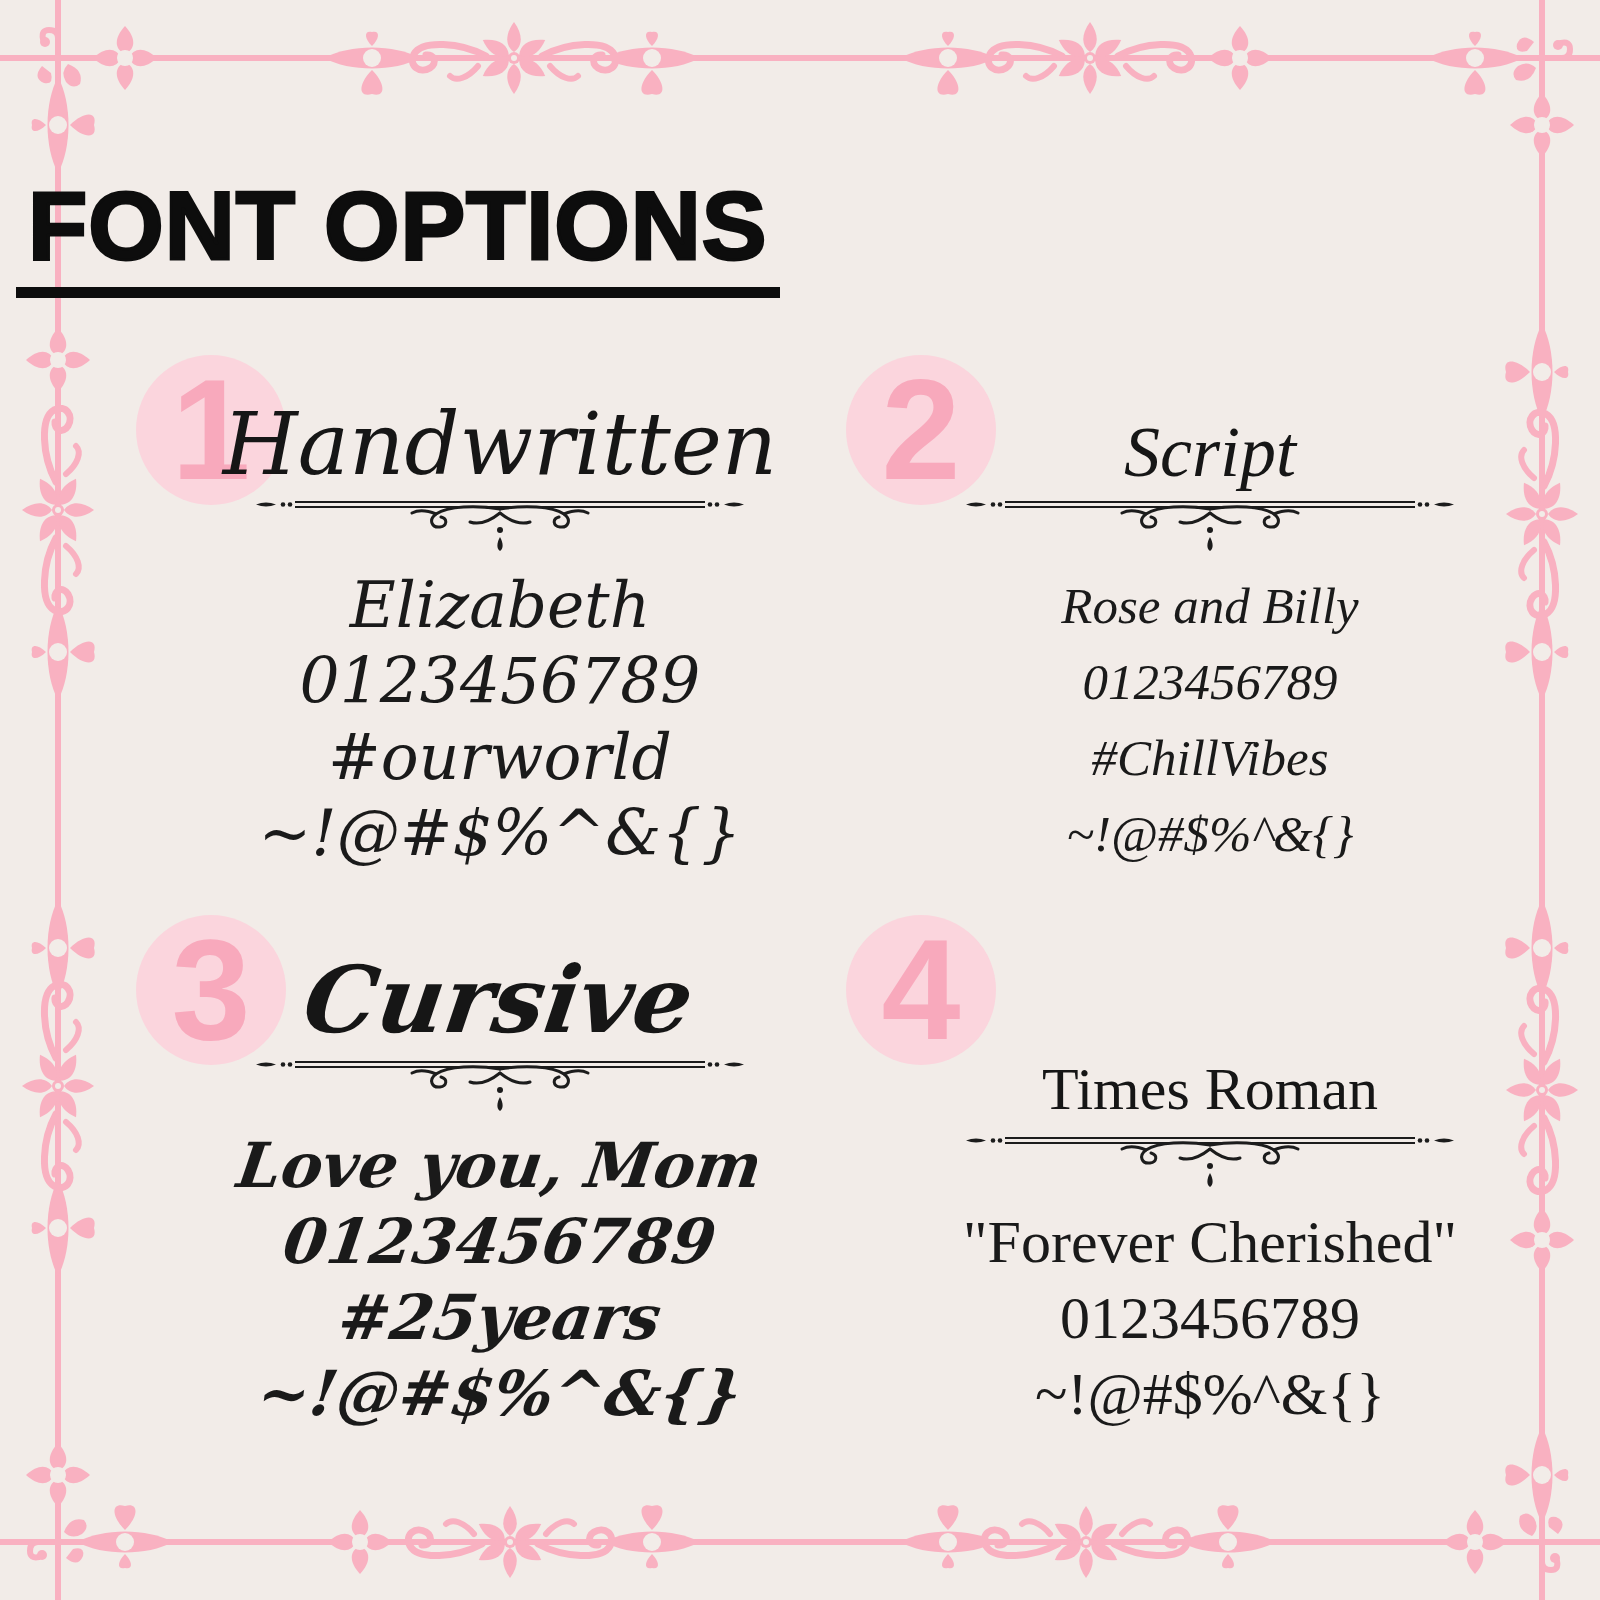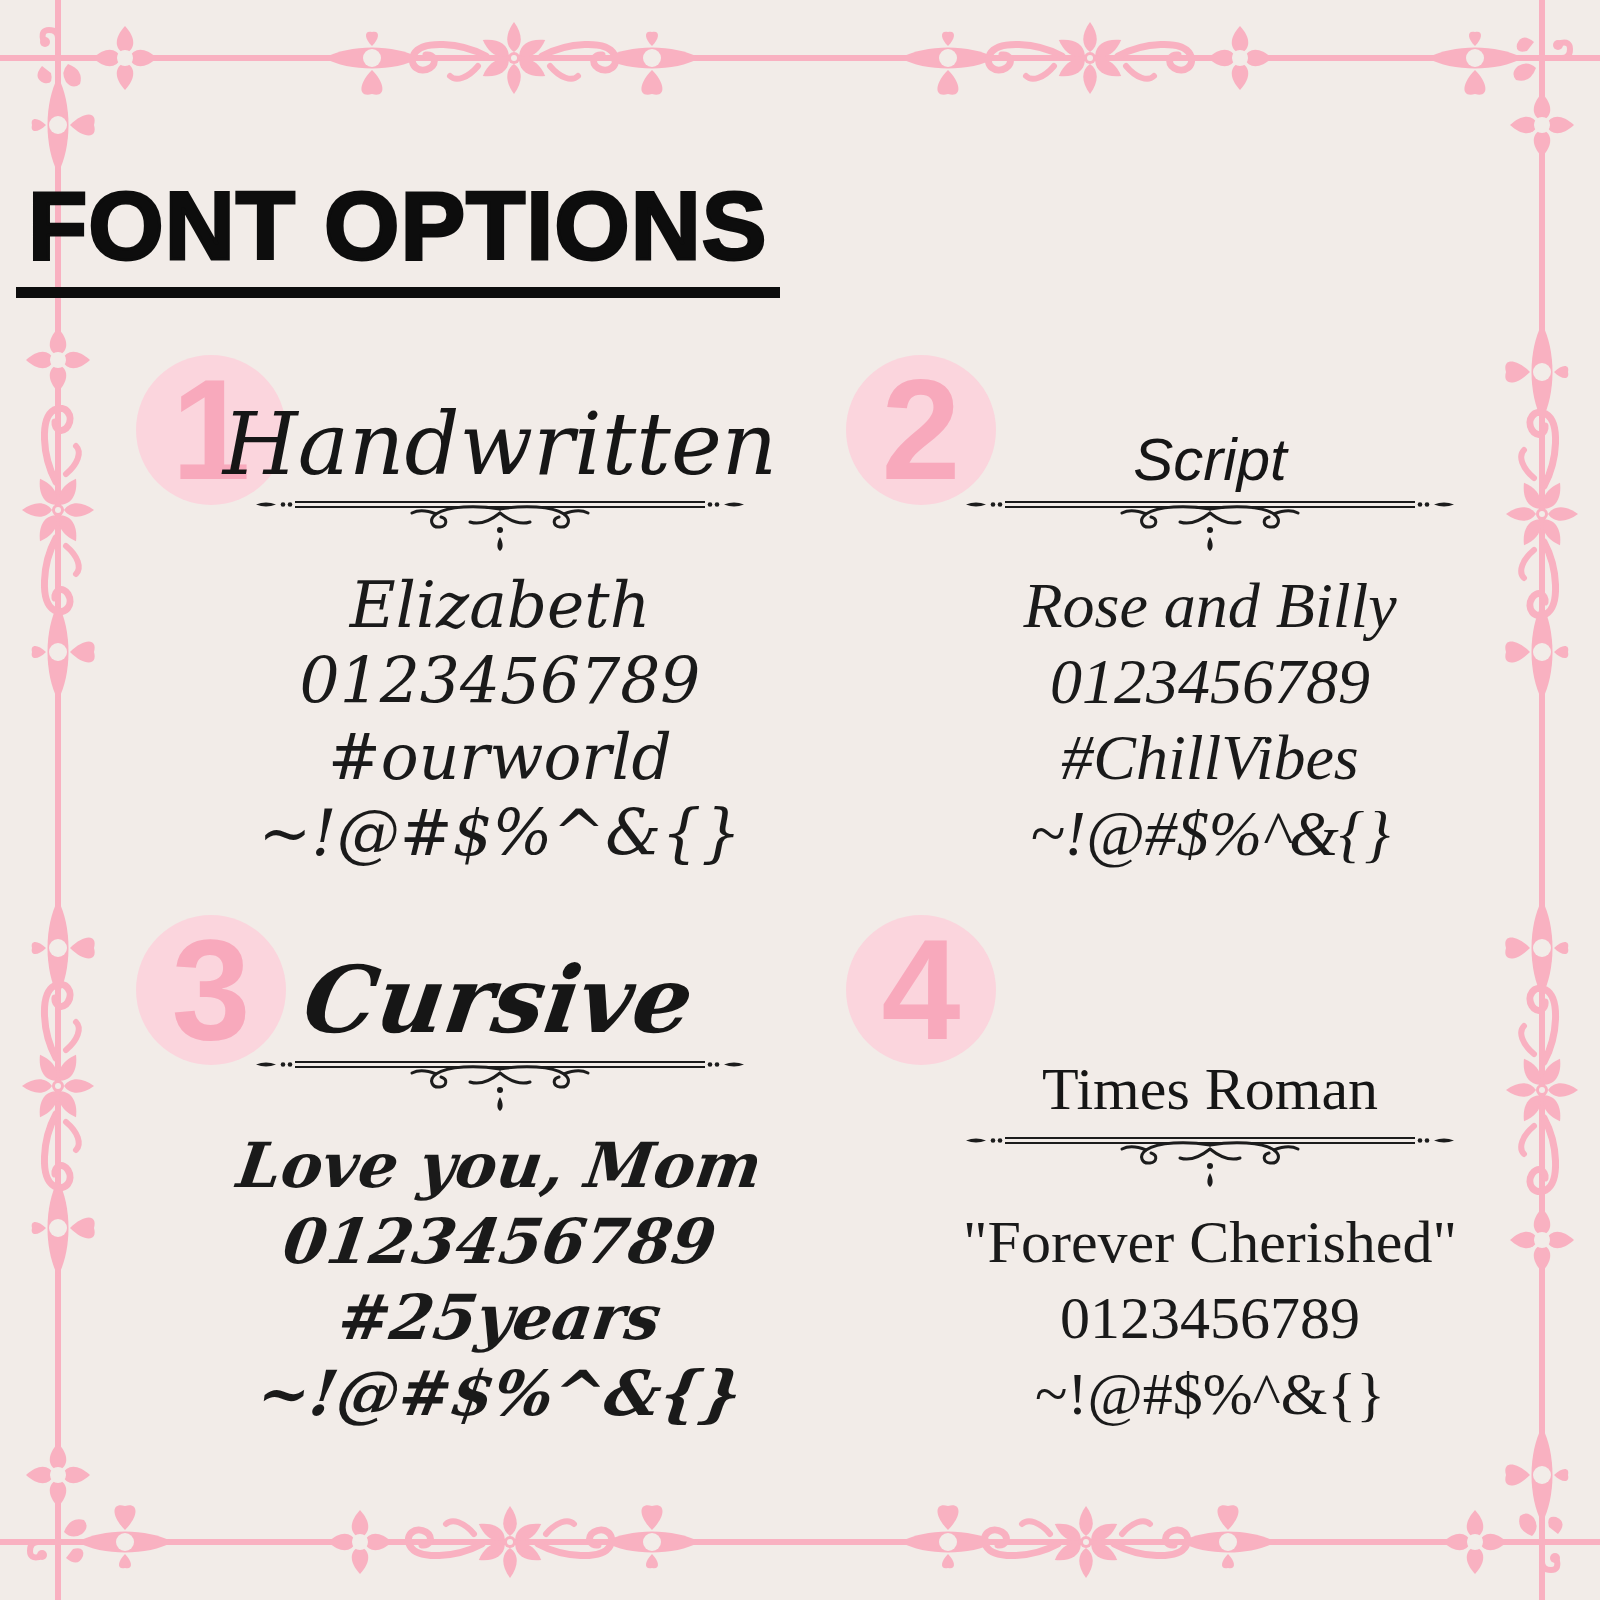--- a/index.html
+++ b/index.html
@@ -31,33 +31,33 @@
   }
   .num-circle span{
     font-family:"Liberation Sans",sans-serif;font-weight:bold;
     font-size:142px;line-height:1;color:#f8a9bc;
   }
   .font-name{
     height:122px;display:flex;align-items:flex-end;justify-content:center;
     color:#161616;white-space:nowrap;z-index:1;
   }
   .fn-hand   {font-family:"DejaVu Serif",serif;font-style:italic;font-size:86px;}
-  .fn-script {font-family:Liberation Sans, sans-serif;font-style:italic;font-size:60px;}
+  .fn-script {font-family:Liberation Serif, serif;font-style:italic;font-size:72px;}
   .fn-cursive{font-family:"DejaVu Serif",serif;font-style:italic;font-weight:bold;font-size:92px;transform:skewX(-8deg);}
   .fn-times  {font-family:"Liberation Serif",serif;font-size:60px;padding-bottom:6px;}
   .badge{
     position:absolute;top:40px;left:60%;transform:translateX(-50%);
     font-family:"Liberation Sans",sans-serif;font-size:35px;letter-spacing:1px;
     color:#f5a3b0;white-space:nowrap;z-index:2;
   }
   .divider{width:500px;height:64px;margin-top:0px;flex:none;}
   .samples{margin-top:10px;text-align:center;color:#1a1a1a;white-space:nowrap;}
   .samples div{line-height:76px;}
   .s-hand div   {font-family:"DejaVu Serif",serif;font-style:italic;font-size:63px;}
-  .s-script div {font-family:"Liberation Serif",serif;font-style:italic;font-size:64px;}
+  .s-script div {font-family:"Liberation Serif",serif;font-style:italic;font-size:51px;}
   .s-cursive div{font-family:"DejaVu Serif",serif;font-style:italic;font-weight:bold;font-size:62px;transform:skewX(-8deg);}
   .s-times div  {font-family:"Liberation Serif",serif;font-size:60px;}
 </style>
 </head>
 <body>
 
 <div class="canvas">
 
   <svg class="border-svg" viewBox="0 0 1600 1600">
     <defs>

